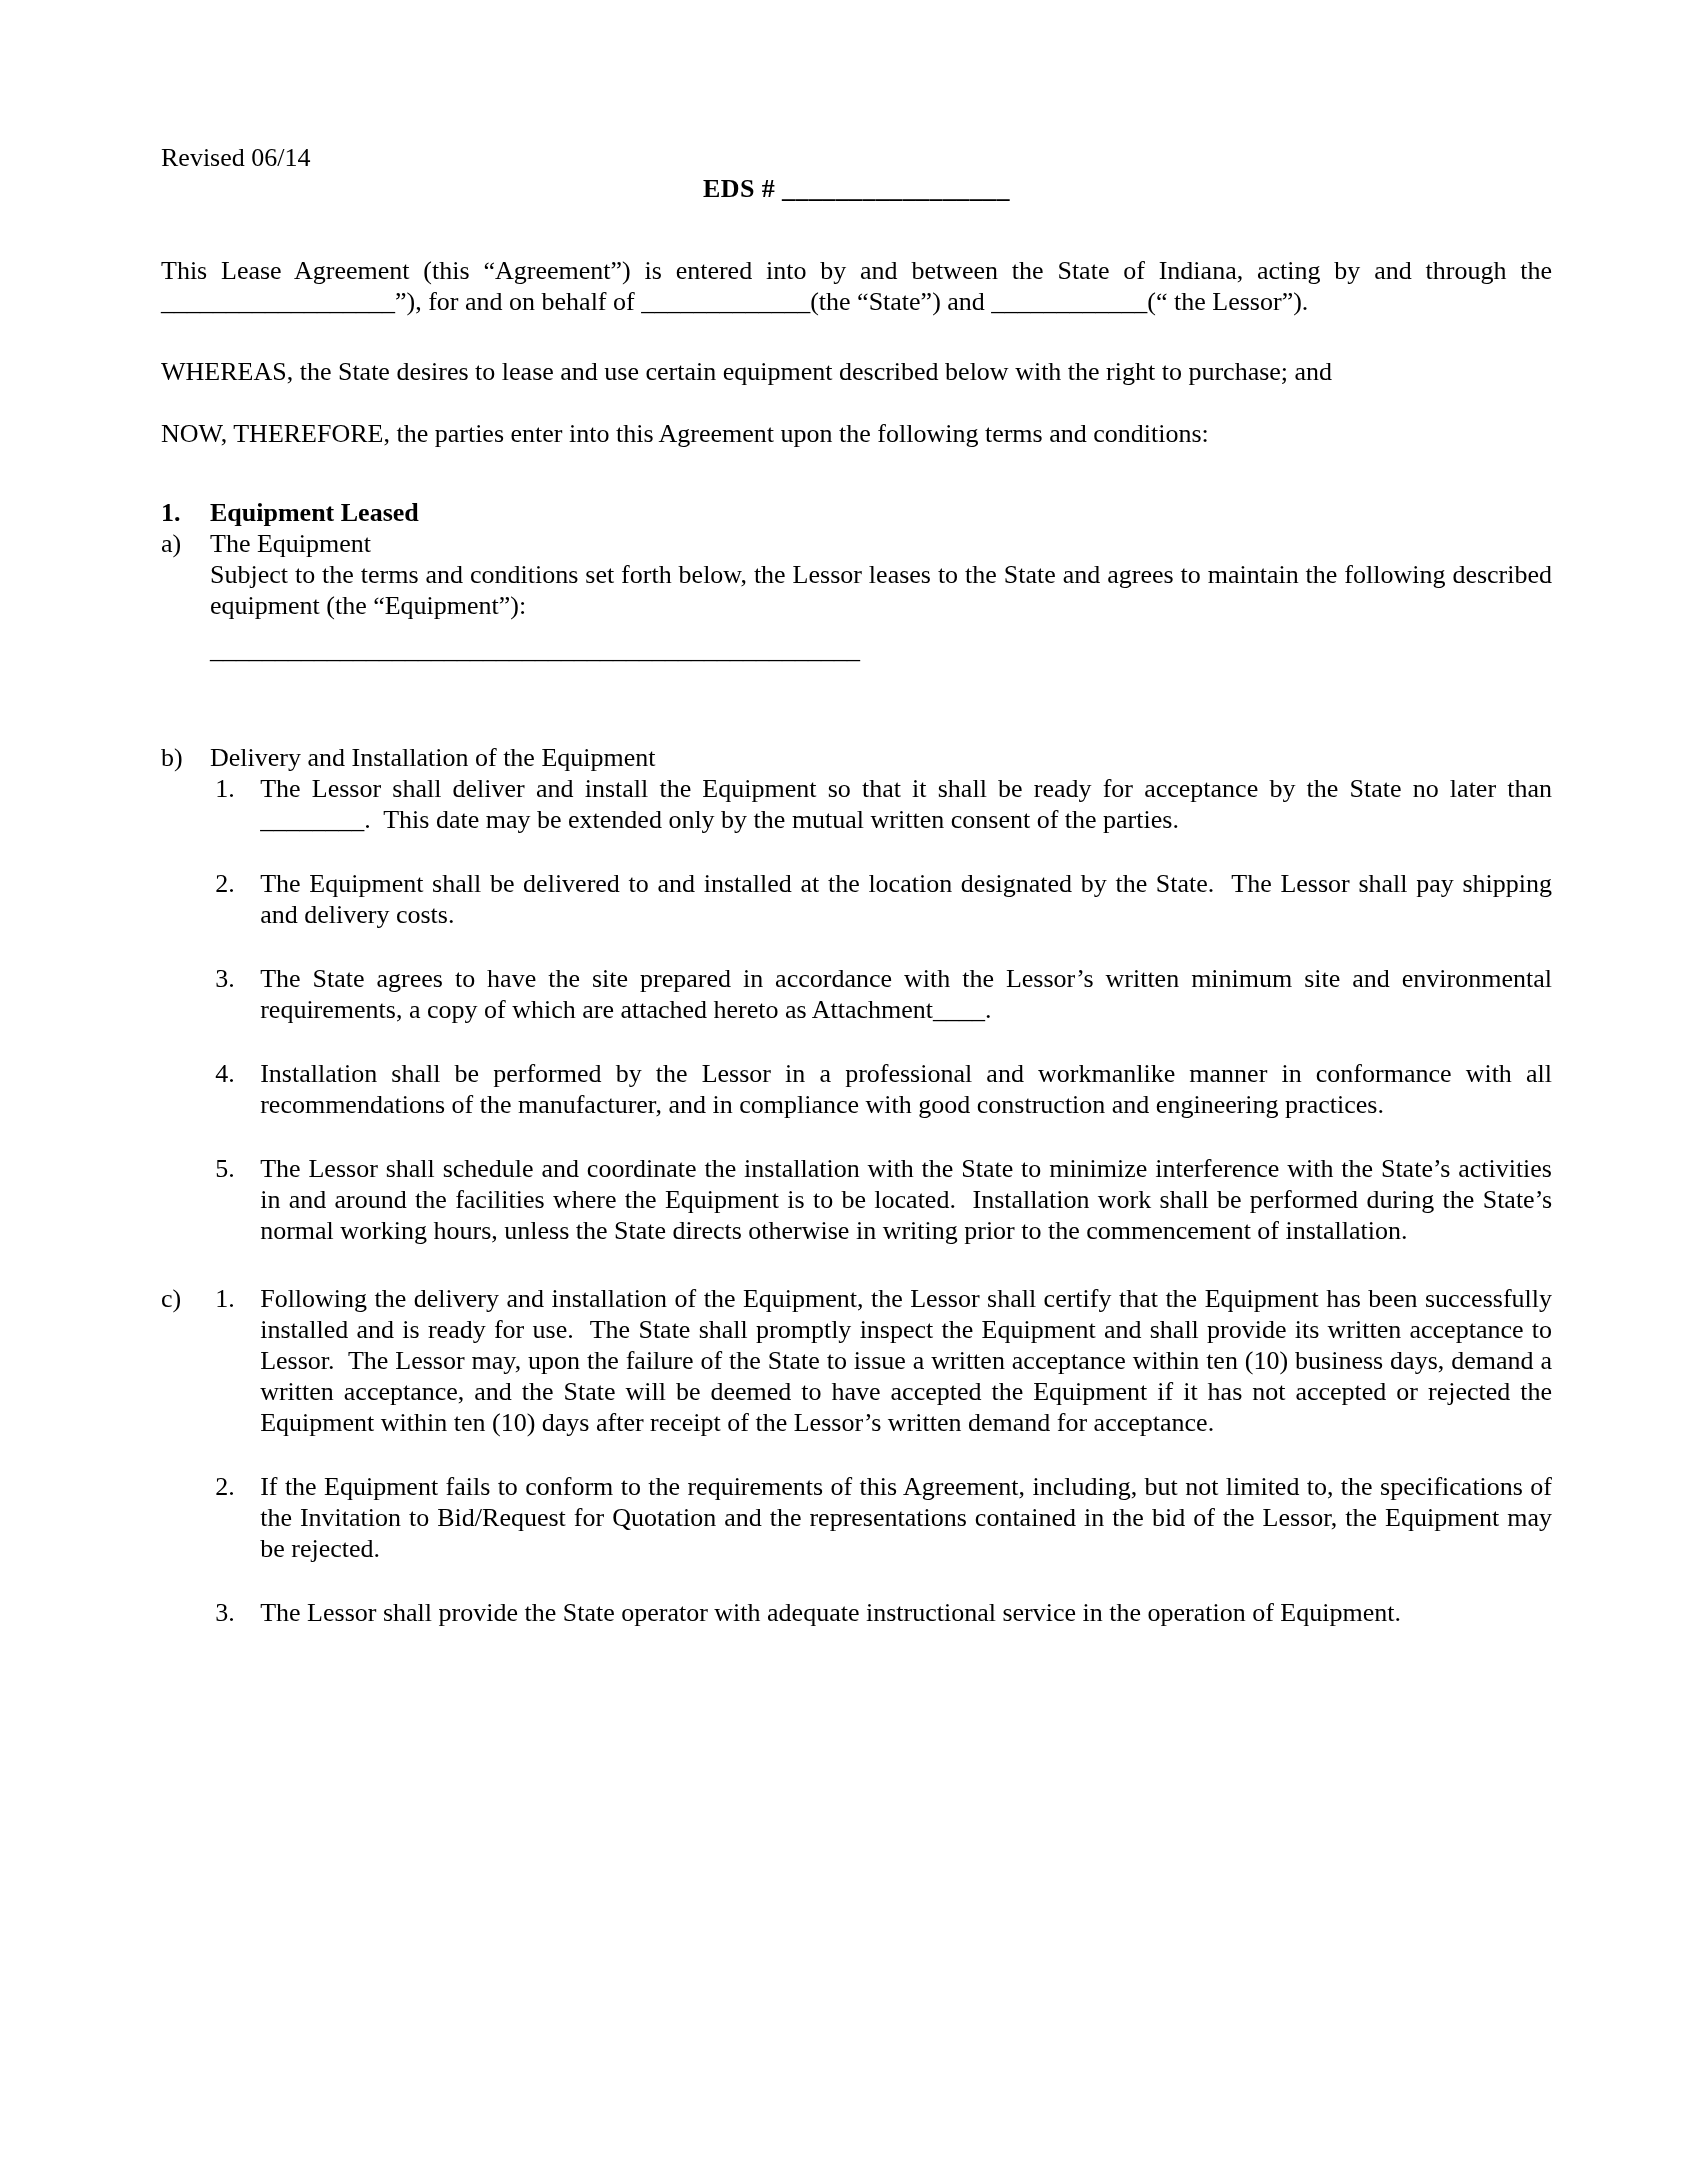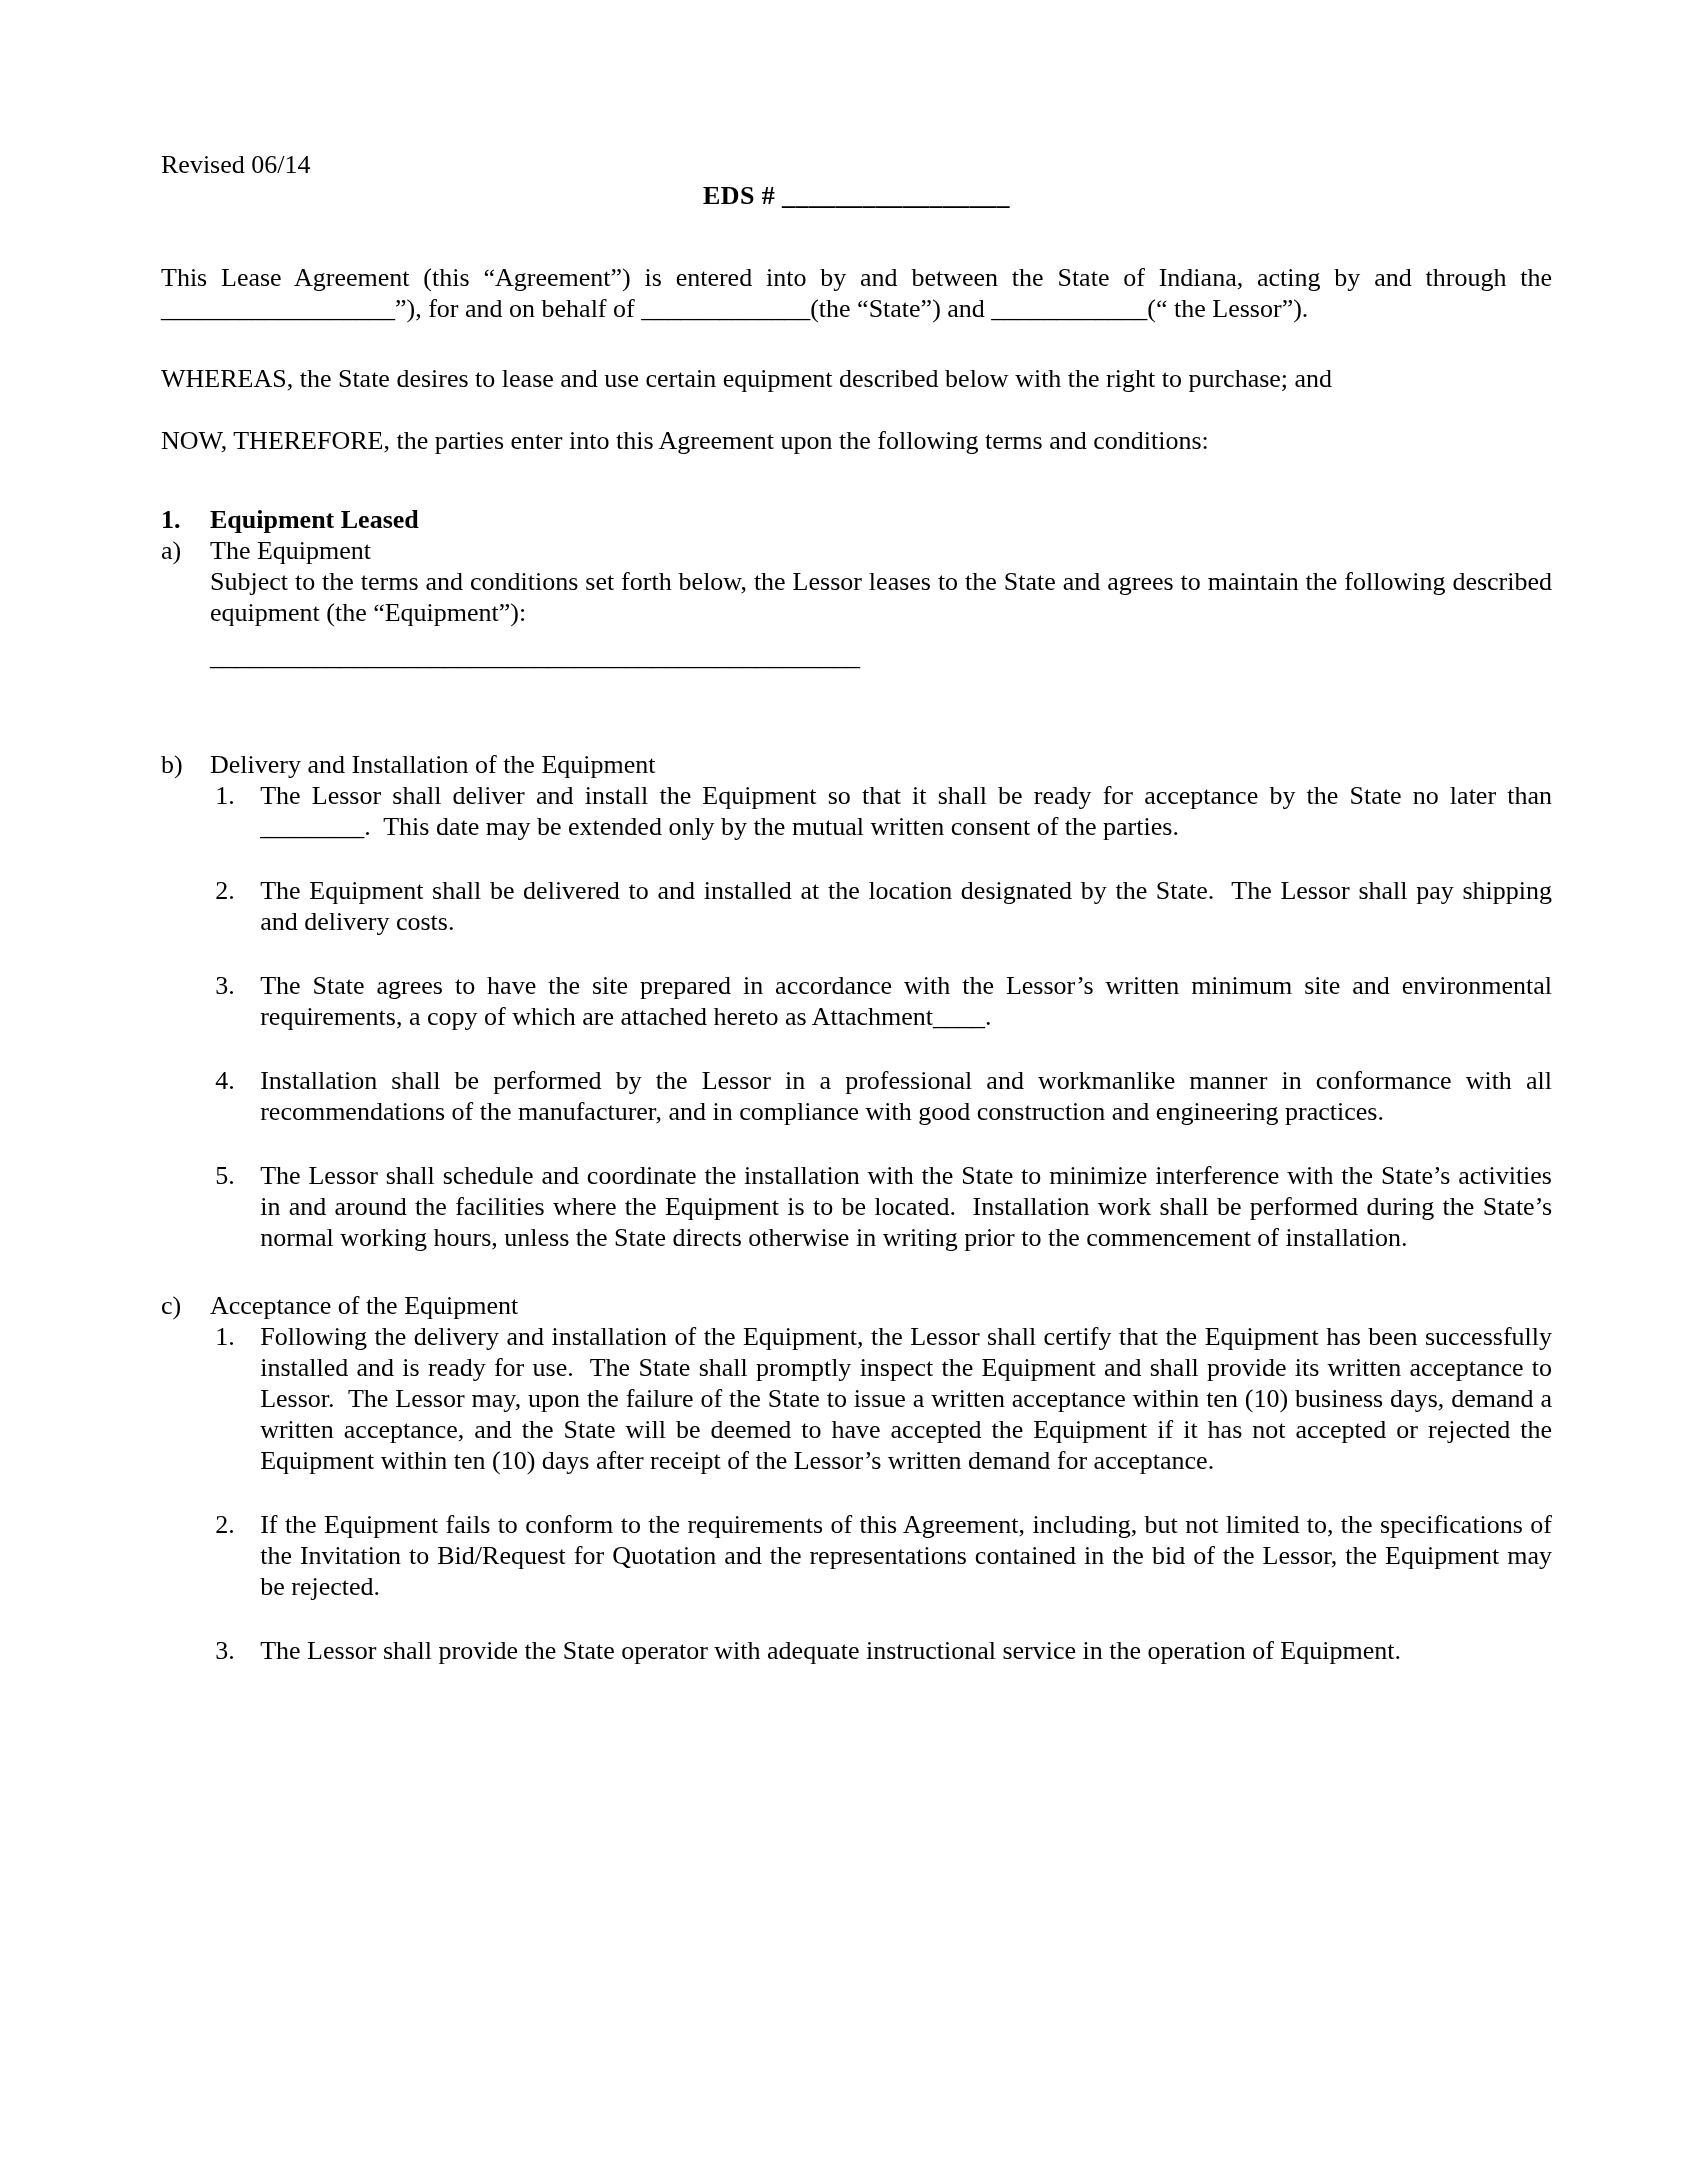--- a/index.html
+++ b/index.html
@@ -14,21 +14,21 @@
     background: #ffffff;
     overflow: hidden;
     font-family: "Liberation Serif", "DejaVu Serif", serif;
     font-size: 26px;
     line-height: 31px;
     color: #000000;
   }
   .doc {
     position: absolute;
     left: 161px;
-    top: 149px;
+    top: 142px;
     width: 1391px;
   }
   .line { white-space: pre-wrap; }
   .para { white-space: pre-wrap; margin: 0; }
   .just { text-align: justify; }
   .bold { font-weight: bold; }
   .center { text-align: center; }
 
   .title   { margin-top: 70px; }
   .eds     { letter-spacing: 0.4px; }
@@ -112,21 +112,20 @@
         <div class="li li2">
           <span class="num">5.</span>
           <p class="para body just">The Lessor shall schedule and coordinate the installation with the State to minimize interference with the State’s activities in and around the facilities where the Equipment is to be located.  Installation work shall be performed during the State’s normal working hours, unless the State directs otherwise in writing prior to the commencement of installation.</p>
         </div>
       </div>
     </div>
 
     <div class="li gap-c">
       <span class="num">c)</span>
       <div class="body">
-        <div class="line">Acceptance of the Equipment</div>
 
         <div class="li li2">
           <span class="num">1.</span>
           <p class="para body just">Following the delivery and installation of the Equipment, the Lessor shall certify that the Equipment has been successfully installed and is ready for use.  The State shall promptly inspect the Equipment and shall provide its written acceptance to Lessor.  The Lessor may, upon the failure of the State to issue a written acceptance within ten (10) business days, demand a written acceptance, and the State will be deemed to have accepted the Equipment if it has not accepted or rejected the Equipment within ten (10) days after receipt of the Lessor’s written demand for acceptance.</p>
         </div>
         <div class="li li2">
           <span class="num">2.</span>
           <p class="para body just">If the Equipment fails to conform to the requirements of this Agreement, including, but not limited to, the specifications of the Invitation to Bid/Request for Quotation and the representations contained in the bid of the Lessor, the Equipment may be rejected.</p>
         </div>
         <div class="li li2">

